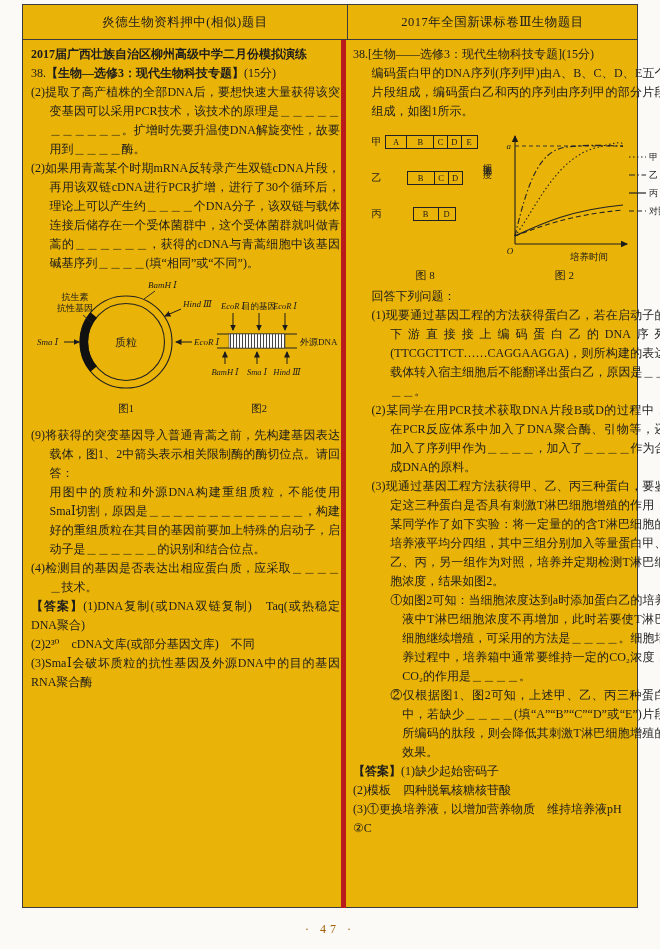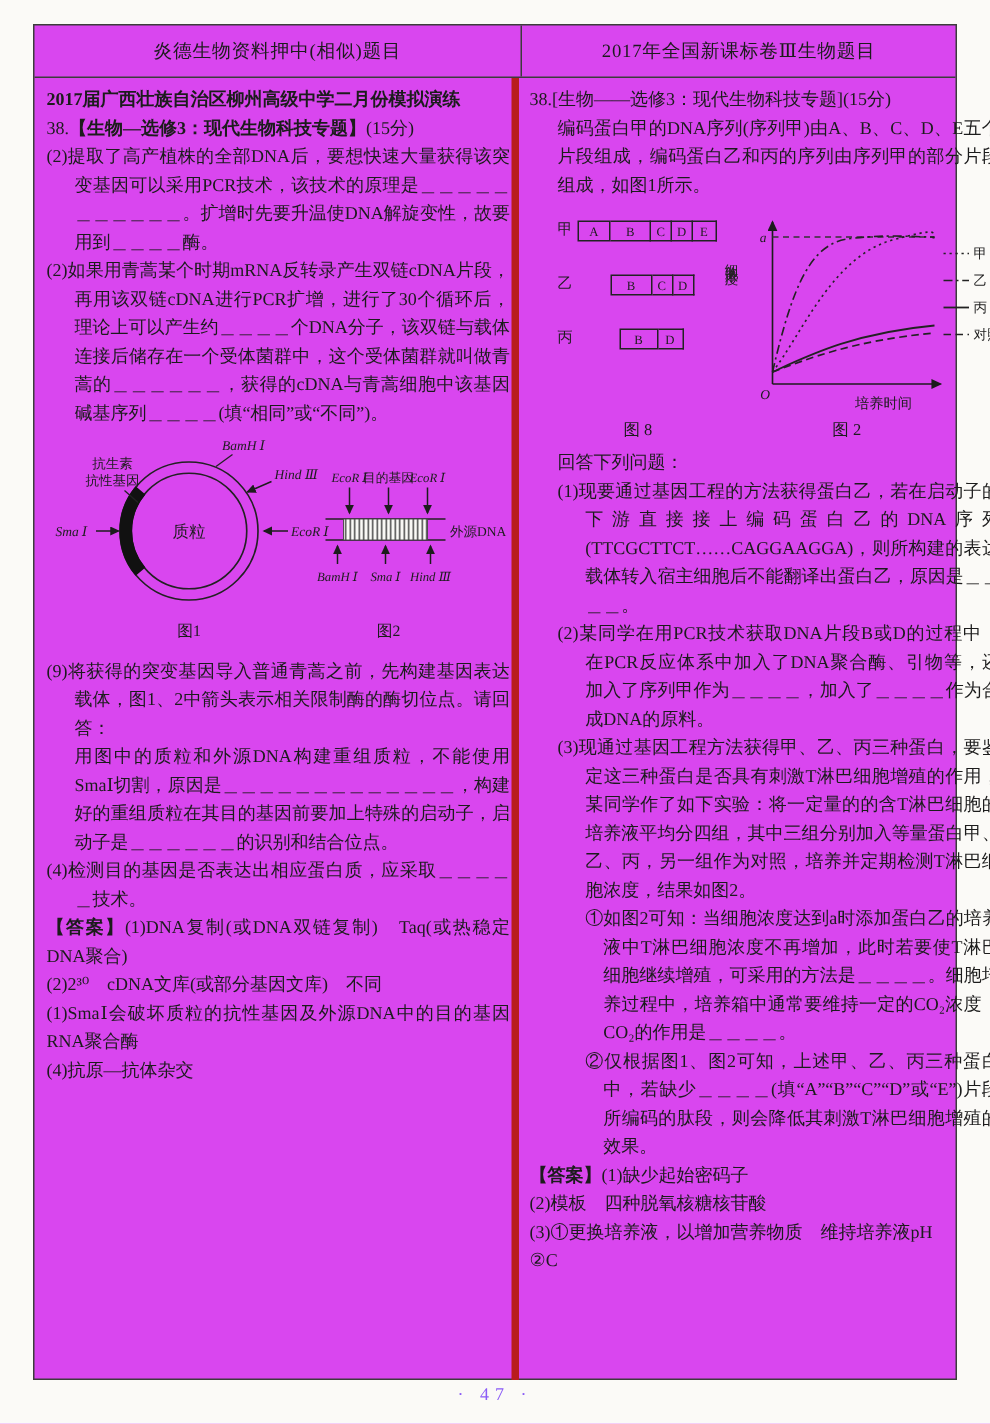--- a/index.html
+++ b/index.html
@@ -2,43 +2,43 @@
 <html><head>
 <meta charset="utf-8">
 <style>
   html,body { margin:0; padding:0; }
   .page {
     position:relative; width:660px; height:949px; background:#fbfaf7;
     font-family:"Liberation Serif","DejaVu Serif",serif; color:#1c1c1c;
     overflow:hidden;
   }
   .sheet {
-    position:absolute; left:22px; top:16px; width:616px; height:904px;
-    border:1.5px solid #3c3c3c; box-sizing:border-box; background:#d946ef;
+    position:absolute; left:22px; top:4px; width:616px; height:904px;
+    border:1.5px solid #3c3c3c; box-sizing:border-box; background:#eab308;
   }
   .thead { display:flex; border-bottom:1px solid #3c3c3c; height:34px; }
   .th { display:flex; align-items:center; justify-content:center;
         font-size:12.5px; letter-spacing:.5px; box-sizing:border-box; }
   .th.l { width:325px; border-right:1px solid #3c3c3c; }
   .th.r { flex:1; }
   .tbody { display:flex; height:calc(100% - 34px); }
   .col { box-sizing:border-box; font-size:12px; line-height:19px; }
   .colL { width:325px; border-right:5px solid #b91c1c; padding:5px 1px 0 8px; }
   .colR { flex:1; padding:5px 6px 0 7px; }
   p { margin:0; }
   .just { text-align:justify; }
   .bold { font-weight:bold; }
   .indent { text-indent:2em; }
   .hang { padding-left:1.55em; text-indent:-1.55em; }
   .sub { padding-left:1.55em; }
   .hang1 { padding-left:2.55em; text-indent:-1em; }
   .rbody { padding-left:1.55em; }
   .ansline { text-align:justify; }
   .pageno { position:absolute; left:0; right:0; top:922px; text-align:center;
-            font-size:12px; color:#8b5cf6; letter-spacing:4px; }
+            font-size:12px; color:#a16207; letter-spacing:4px; }
   
   .lfig { margin:3px 0 2px 0; }
   
   .rfig { display:flex; margin:5px 0 0 0; }
   .bars { width:106px; padding-top:8px; flex:none; }
   .bar-row { display:flex; align-items:center; height:15px; margin-bottom:21px; }
   .bar-label { width:13px; font-size:10px; flex:none; }
   .seg { display:inline-block; height:12px; border:1px solid #222; border-left:none;
          font-size:8.5px; text-align:center; line-height:12px; box-sizing:content-box; }
   .seg.first { border-left:1px solid #222; }
@@ -121,22 +121,21 @@
             </g>
           </svg>
         </div>
 
         <p class="hang just">(9)将获得的突变基因导入普通青蒿之前，先构建基因表达载体，图1、2中箭头表示相关限制酶的酶切位点。请回答：</p>
         <p class="sub just">用图中的质粒和外源DNA构建重组质粒，不能使用SmaⅠ切割，原因是＿＿＿＿＿＿＿＿＿＿＿＿＿，构建好的重组质粒在其目的基因前要加上特殊的启动子，启动子是＿＿＿＿＿＿的识别和结合位点。</p>
         <p class="hang just">(4)检测目的基因是否表达出相应蛋白质，应采取＿＿＿＿＿技术。</p>
 
         <p class="ansline"><span class="bold">【答案】</span><span>(1)DNA复制(或DNA双链复制)　Taq(或热稳定DNA聚合)</span></p>
         <p class="ansline">(2)2³⁰　cDNA文库(或部分基因文库)　不同</p>
-        <p class="ansline">(1)SmaⅠ会破坏质粒的抗性基因及外源DNA中的目的基因　RNA聚合酶</p>
-        <p class="ansline">(4)抗原—抗体杂交</p>
+        <p class="ansline">(3)SmaⅠ会破坏质粒的抗性基因及外源DNA中的目的基因　RNA聚合酶</p>
       </div>
 
       <div class="col colR">
         <p class="just"><span>38.</span><span>[生物——选修3：现代生物科技专题]</span><span>(15分)</span></p>
         <div class="rbody">
           <p class="just">编码蛋白甲的DNA序列(序列甲)由A、B、C、D、E五个片段组成，编码蛋白乙和丙的序列由序列甲的部分片段组成，如图1所示。</p>
 
           <div class="rfig">
             <div class="bars">
               <div class="bar-row">

